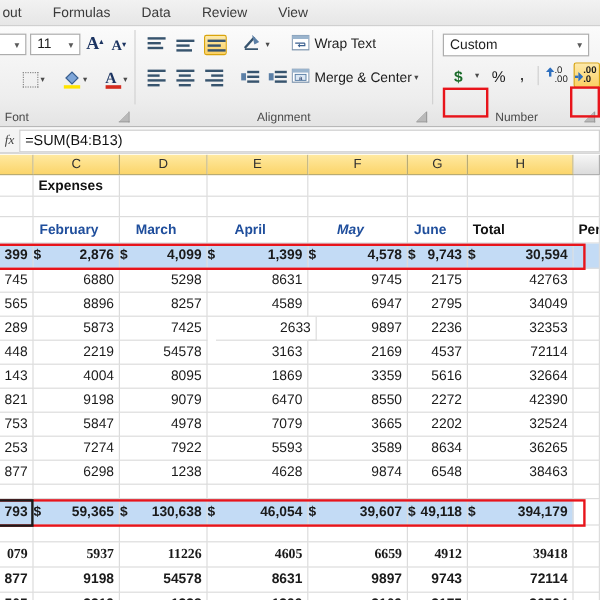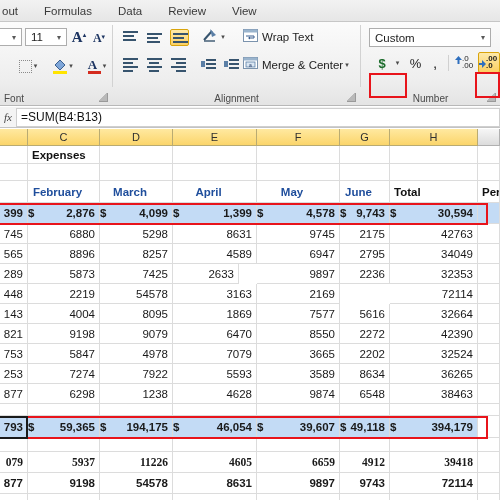--- a/index.html
+++ b/index.html
@@ -368,21 +368,21 @@
         <div class="cell" style="left:340px; width:50px;"></div>
         <div class="cell" style="left:390px; width:88px;"></div>
         <div class="cell" style="left:478px; width:22px;"></div>
       </div>
 
       <div class="row" style="top:35px; height:22px;">
         <div class="cell" style="left:-20px; width:48px;"></div>
         <div class="cell hdr" style="left:28px; width:72px;">February</div>
         <div class="cell hdr" style="left:100px; width:73px;">March</div>
         <div class="cell hdr" style="left:173px; width:84px;">April</div>
-        <div class="cell hdr" style="left:257px; width:83px;">May</div>
+        <div class="cell hdr" style="left:257px; width:83px;font-style:italic;">May</div>
         <div class="cell hdr" style="left:340px; width:50px;">June</div>
         <div class="cell hdrblack" style="left:390px; width:88px;">Total</div>
         <div class="cell hdrblack" style="left:478px; width:22px;">Per</div>
       </div>
 
       <div id="data-rows-host">
           <div class="row" style="top: 57px; height: 21px;">
             <div class="cell sel bold" style="left: -20px; width: 48px;">399</div>
             <div class="cell sel bold" style="left: 28px; width: 72px;">
               <span class="acctwrap">
@@ -439,41 +439,42 @@
             <div class="cell" style="left: 173px; width: 84px;">4589</div>
             <div class="cell" style="left: 257px; width: 83px;">6947</div>
             <div class="cell" style="left: 340px; width: 50px;">2795</div>
             <div class="cell" style="left: 390px; width: 88px;">34049</div>
             <div class="cell" style="left: 478px; width: 22px;"></div>
           </div>
           <div class="row" style="top: 118px; height: 20px;">
             <div class="cell" style="left: -20px; width: 48px;">289</div>
             <div class="cell" style="left: 28px; width: 72px;">5873</div>
             <div class="cell" style="left: 100px; width: 73px;">7425</div>
-            <div class="cell" style="left: 155px; width: 84px;">2633</div>
+            <div class="cell" style="left: 180px; width: 84px;">2633</div>
             <div class="cell" style="left: 257px; width: 83px;">9897</div>
             <div class="cell" style="left: 340px; width: 50px;">2236</div>
             <div class="cell" style="left: 390px; width: 88px;">32353</div>
             <div class="cell" style="left: 478px; width: 22px;"></div>
           </div>
           <div class="row" style="top: 138px; height: 20px;">
             <div class="cell" style="left: -20px; width: 48px;">448</div>
             <div class="cell" style="left: 28px; width: 72px;">2219</div>
             <div class="cell" style="left: 100px; width: 73px;">54578</div>
             <div class="cell" style="left: 173px; width: 84px;">3163</div>
             <div class="cell" style="left: 257px; width: 83px;">2169</div>
+            <div class="cell" style="left: 340px; width: 50px;">4537</div>
             <div class="cell" style="left: 390px; width: 88px;">72114</div>
             <div class="cell" style="left: 478px; width: 22px;"></div>
           </div>
           <div class="row" style="top: 158px; height: 20px;">
             <div class="cell" style="left: -20px; width: 48px;">143</div>
             <div class="cell" style="left: 28px; width: 72px;">4004</div>
             <div class="cell" style="left: 100px; width: 73px;">8095</div>
             <div class="cell" style="left: 173px; width: 84px;">1869</div>
-            <div class="cell" style="left: 257px; width: 83px;">7577</div>
+            <div class="cell" style="left: 257px; width: 83px;">3359</div>
             <div class="cell" style="left: 340px; width: 50px;">5616</div>
             <div class="cell" style="left: 390px; width: 88px;">32664</div>
             <div class="cell" style="left: 478px; width: 22px;"></div>
           </div>
           <div class="row" style="top: 178px; height: 20px;">
             <div class="cell" style="left: -20px; width: 48px;">821</div>
             <div class="cell" style="left: 28px; width: 72px;">9198</div>
             <div class="cell" style="left: 100px; width: 73px;">9079</div>
             <div class="cell" style="left: 173px; width: 84px;">6470</div>
             <div class="cell" style="left: 257px; width: 83px;">8550</div>
@@ -528,21 +529,21 @@
         <div class="cell sel bold" style="left:-20px; width:48px;">793</div>
         <div class="cell sel bold acct" style="left:28px; width:72px;">
           <span class="acctwrap">
               <span class="s">$</span>
               <span>59,365</span>
             </span>
         </div>
         <div class="cell sel bold acct" style="left:100px; width:73px;">
           <span class="acctwrap">
               <span class="s">$</span>
-              <span>194,175</span>
+              <span>130,638</span>
             </span>
         </div>
         <div class="cell sel bold acct" style="left:173px; width:84px;">
           <span class="acctwrap">
               <span class="s">$</span>
               <span>46,054</span>
             </span>
         </div>
         <div class="cell sel bold acct" style="left:257px; width:83px;">
           <span class="acctwrap">

